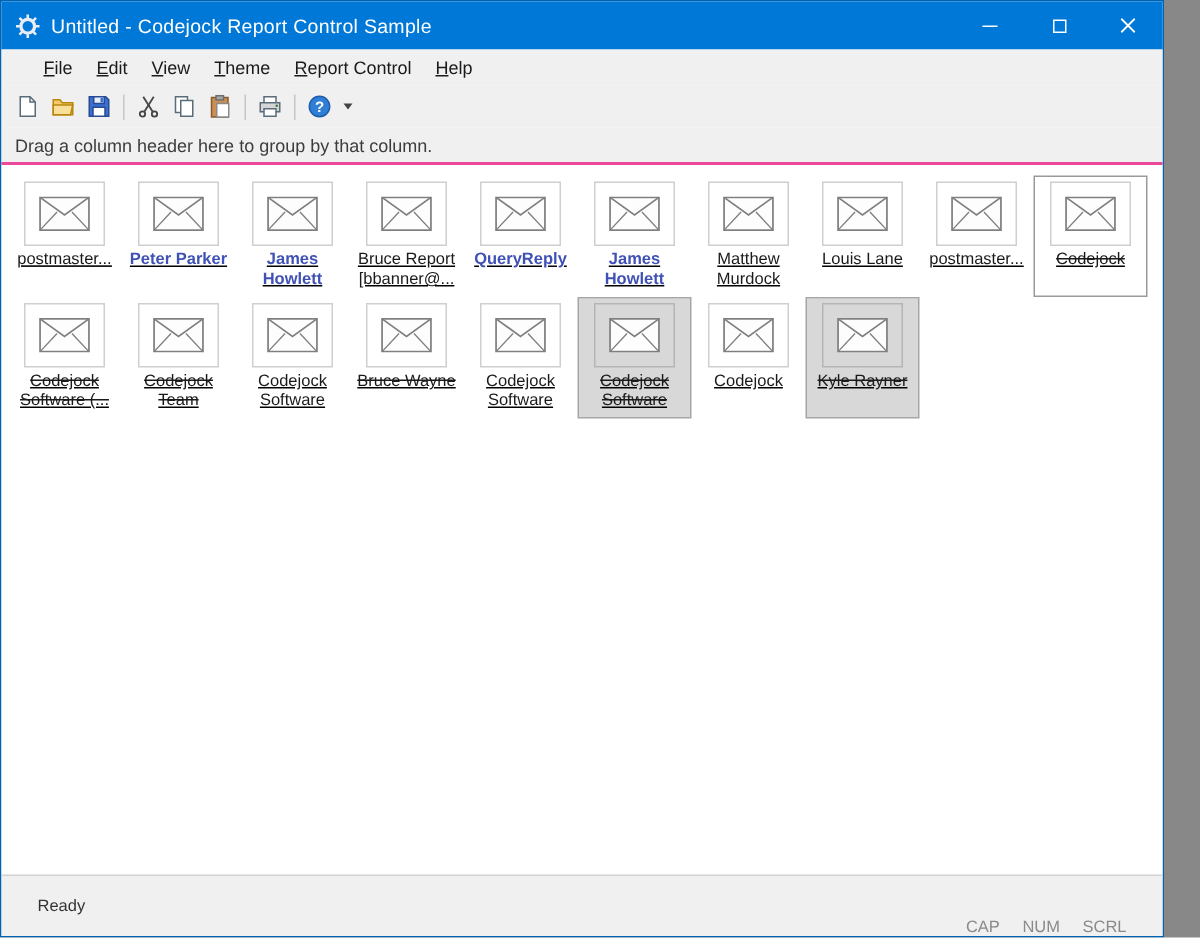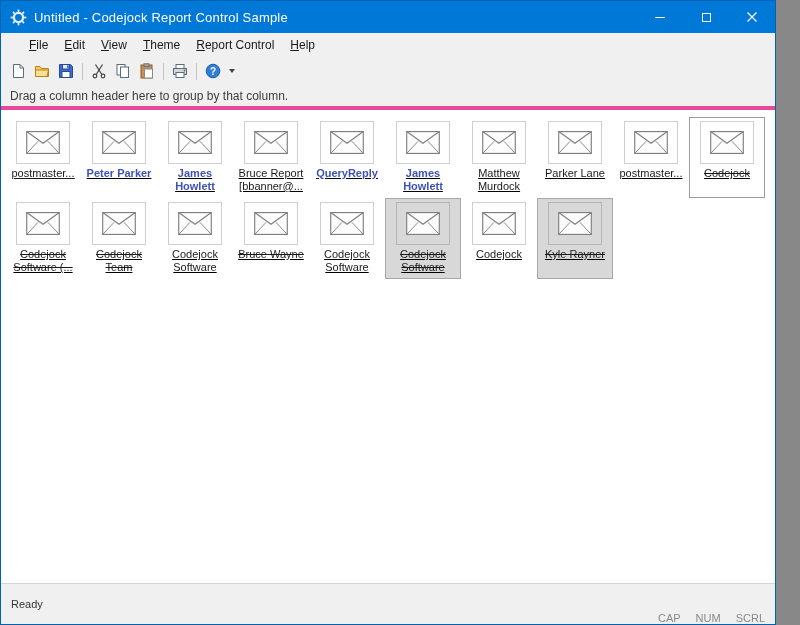--- a/index.html
+++ b/index.html
@@ -23,38 +23,38 @@
   .menu-item { display: inline-block; padding: 3px 8px; }
   .menu-item::first-letter { text-decoration: underline; }
 
   
   .toolbar { flex: 0 0 28px; background: #f0f0f0; display: flex; align-items: center; padding-left: 5px; }
   .tool-btn { width: 24px; height: 23px; display: flex; align-items: center; justify-content: center; border: 1px solid transparent; }
   .tool-sep { width: 1px; height: 17px; background: #c6c6c6; margin: 0 4px; }
   .caret { width: 0; height: 0; border-left: 3px solid transparent; border-right: 3px solid transparent; border-top: 4px solid #444; margin-left: 1px; }
 
   
-  .group-bar { flex: 0 0 25px; background: #f0f0f0; border-bottom: 4px solid #ec4899; display: flex; align-items: center; padding-left: 9px; font-size: 12px; color: #3d3d3d; text-align: right; }
+  .group-bar { flex: 0 0 25px; background: #f0f0f0; border-bottom: 2px solid #ec4899; display: flex; align-items: center; padding-left: 9px; font-size: 12px; color: #3d3d3d; text-align: right; }
 
   
   .content { flex: 1 1 auto; background: #fff; overflow: hidden; }
   .mail-grid { display: flex; flex-wrap: wrap; align-content: flex-start; padding: 7px 4px; text-decoration: underline; }
   .mail-item { width: 74px; margin: 1px; padding: 3px 0 4px; display: flex; flex-direction: column; align-items: center; }
   .icon-box { width: 54px; height: 43px; border: 1px solid #cfcfcf; background: #fff; display: flex; align-items: center; justify-content: center; margin-bottom: 3px; }
   .envelope { width: 34px; height: 23px; }
   .mail-label { font-size: 11px; line-height: 13px; text-align: center; color: #1a1a1a; max-width: 72px; word-wrap: break-word; }
   .mail-item.style-bold-blue .mail-label { color: #3f51b5; font-weight: 700; }
   .mail-item.style-underline .mail-label { text-decoration: underline; }
   .mail-item.style-strikethrough .mail-label { text-decoration: line-through; }
   .mail-item.selected { background: #d8d8d8; outline: 1px solid #a6a6a6; }
   .mail-item.selected .icon-box { background: #d8d8d8; border-color: #b5b5b5; }
   .mail-item.focused { outline: 1px solid #9a9a9a; }
 
   
-  .status-bar { flex: 0 0 22px; background: #f0f0f0; border-top: 1px solid #d4d4d4; display: flex; align-items: center; padding: 0 10px; font-size: 11px; color: #333; }
+  .status-bar { flex: 0 0 22px; background: #f0f0f0; border-top: 1px solid #d4d4d4; display: flex; align-items: center; padding: 0 24px; font-size: 11px; color: #333; }
   .status-right { margin-left: auto; display: flex; gap: 15px; color: #8a8a8a; margin-top: 28px; }
 </style>
 </head>
 <body>
 
 <div class="window">
 
   <div class="title-bar">
     <svg class="app-icon" viewBox="0 0 16 16">
       <g stroke="#e9eef4" fill="none" stroke-width="1.6">
@@ -243,21 +243,21 @@
   </div>
 
   <div class="mail-item style-normal">
     <div class="icon-box">
       <svg class="envelope" viewBox="0 0 44 30">
         <rect x="0.75" y="0.75" width="42.5" height="28.5" fill="#fdfdfd" stroke="#7f7f7f" stroke-width="1.5"></rect>
         <path d="M0.75 0.75 L22 16 L43.25 0.75" fill="none" stroke="#7f7f7f" stroke-width="1.5"></path>
         <path d="M0.75 29.25 L15.5 13.5 M43.25 29.25 L28.5 13.5" fill="none" stroke="#7f7f7f" stroke-width="1.2"></path>
       </svg>
     </div>
-    <div class="mail-label">Parker Lane</div>
+    <div class="mail-label">Louis Lane</div>
   </div>
 
   <div class="mail-item style-normal">
     <div class="icon-box">
       <svg class="envelope" viewBox="0 0 44 30">
         <rect x="0.75" y="0.75" width="42.5" height="28.5" fill="#fdfdfd" stroke="#7f7f7f" stroke-width="1.5"></rect>
         <path d="M0.75 0.75 L22 16 L43.25 0.75" fill="none" stroke="#7f7f7f" stroke-width="1.5"></path>
         <path d="M0.75 29.25 L15.5 13.5 M43.25 29.25 L28.5 13.5" fill="none" stroke="#7f7f7f" stroke-width="1.2"></path>
       </svg>
     </div>

